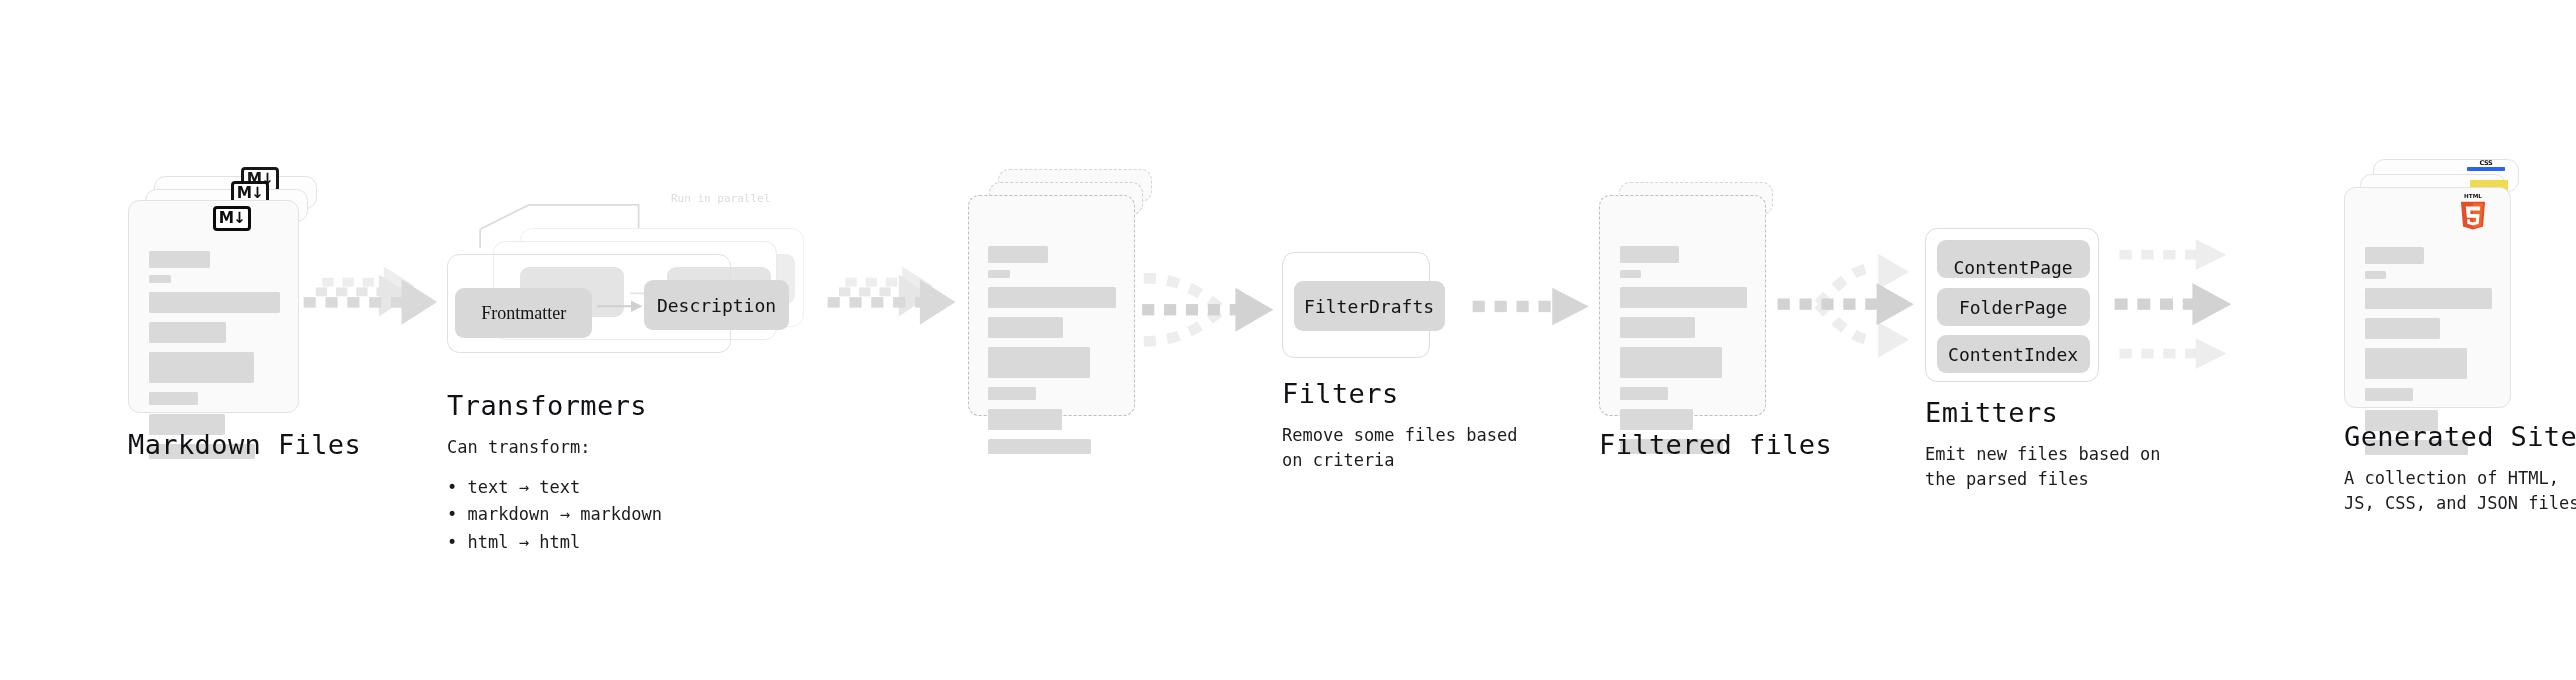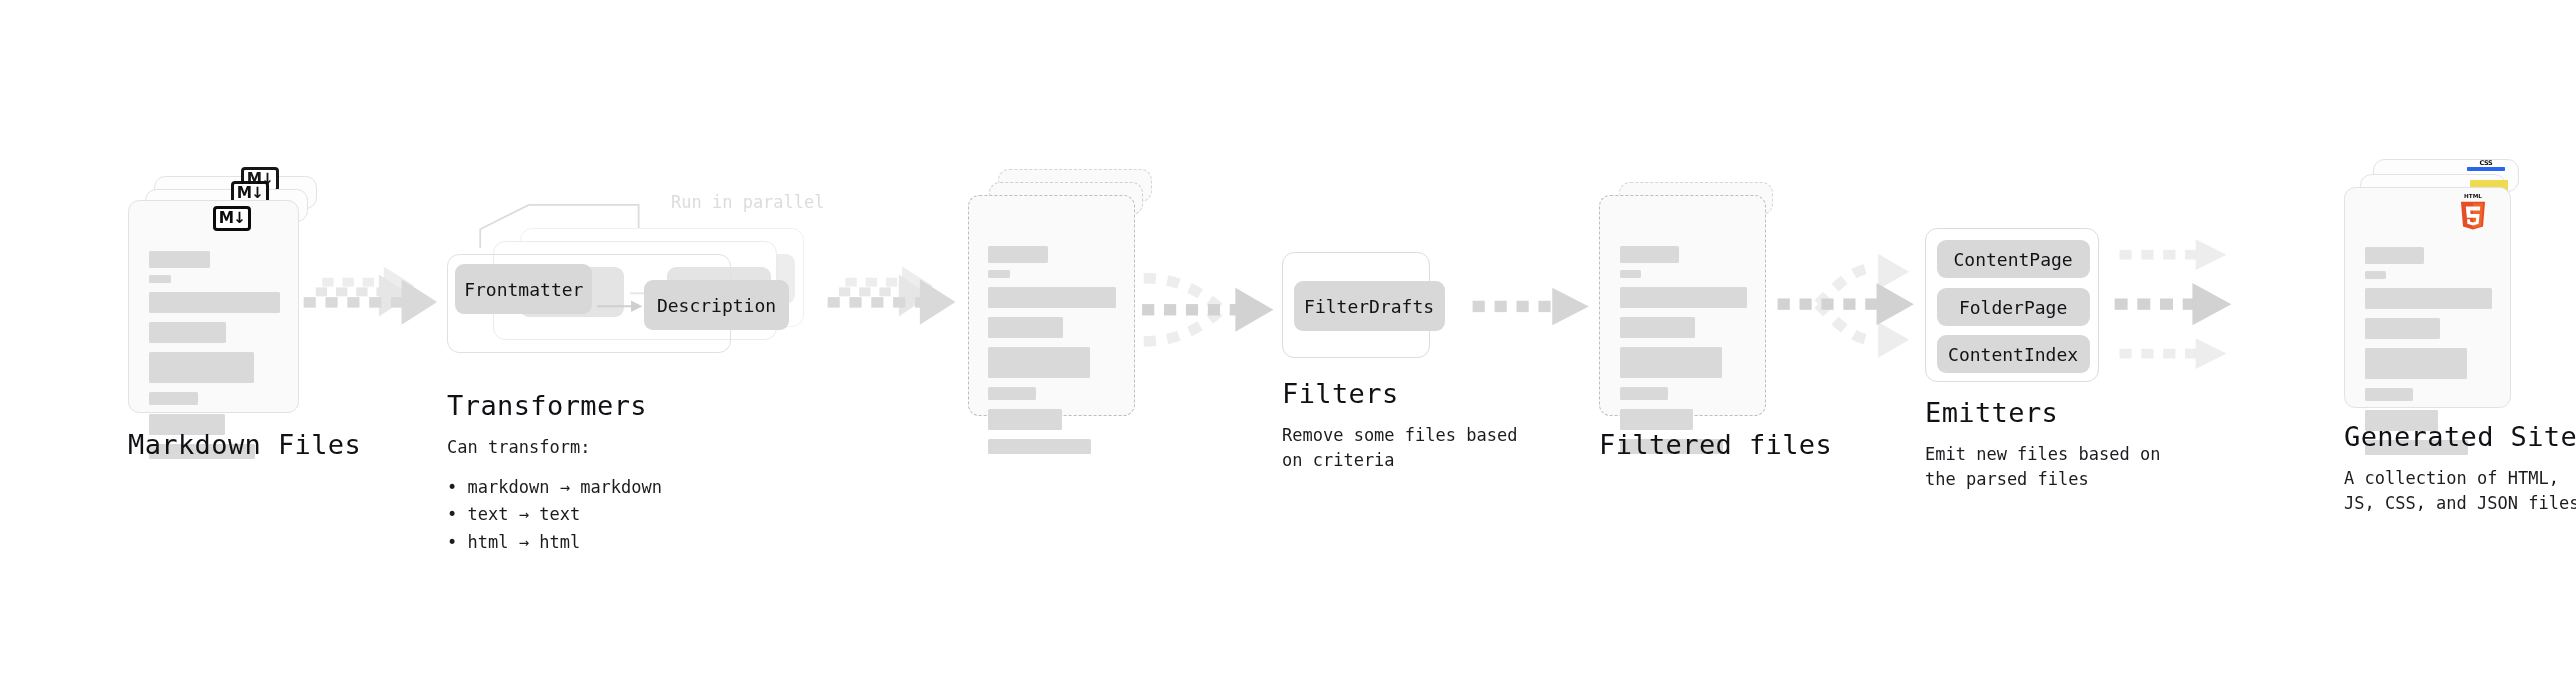--- a/index.html
+++ b/index.html
@@ -56,21 +56,21 @@
     position:absolute;border:1.3px solid #dcdcdc;border-radius:12.2px;
     background:#fff;box-sizing:border-box;
   }
   .pill{
     position:absolute;border-radius:9px;background:#d8d8d8;
     display:flex;align-items:center;justify-content:center;
     font-size:18px;color:#121316;white-space:nowrap;box-sizing:border-box;
     font-family:"DejaVu Sans Mono","Liberation Mono",monospace;
   }
   .runlabel{
-    position:absolute;font-size:17px;color:#dcdcdc;white-space:nowrap;
+    position:absolute;font-size:11px;color:#dcdcdc;white-space:nowrap;
     font-family:"DejaVu Sans Mono","Liberation Mono",monospace;
   }
   svg{position:absolute;overflow:visible;}
 </style>
 </head>
 <body>
 
 <div class="canvas">
 
   <div class="stage" style="left:0;width:341px;">
@@ -145,38 +145,38 @@
 
       <div class="frame" style="left:54px;top:241px;width:284px;height:99px;border-color:#ebebeb;"></div>
       <div class="pill" style="left:81px;top:267px;width:104px;height:50px;background:#e4e4e4;color:transparent;"></div>
       <div class="pill" style="left:228px;top:267px;width:104px;height:50px;background:#e4e4e4;color:transparent;"></div>
       <svg style="left:191px;top:286px;" width="39" height="14.6" viewBox="0 0 48 18">
         <line x1="0" y1="9" x2="36" y2="9" stroke="#e6e6e6" stroke-width="2.4"></line>
         <polygon points="34,2 46,9 34,16" fill="#e6e6e6"></polygon>
       </svg>
 
       <div class="frame" style="left:8.1px;top:254px;width:284px;height:99px;border-color:#e0e0e0;background:transparent;"></div>
-      <div class="pill" style="left:16.3px;top:264px;width:137px;height:50px;">
+      <div class="pill" style="left:16.3px;top:288px;width:137px;height:50px;font-family:Liberation Serif, serif;">
         <span>Frontmatter</span>
       </div>
       <div class="pill" style="left:205px;top:280px;width:145px;height:50px;">
         <span>Description</span>
       </div>
       <svg style="left:158px;top:299px;" width="47" height="14.6" viewBox="0 0 58 18">
         <line x1="0" y1="9" x2="44" y2="9" stroke="#cfcfcf" stroke-width="2.4"></line>
         <polygon points="42,2 56,9 42,16" fill="#cfcfcf"></polygon>
       </svg>
     </div>
 
     <div class="labels" style="left:8.1px;top:378px;width:374px;margin-top:12px;">
       <div class="heading">Transformers</div>
       <div class="sub">Can transform:</div>
       <div class="sublist">
+        <div class="li">• text → text</div>
         <div class="li">• markdown → markdown</div>
-        <div class="li">• text → text</div>
         <div class="li">• html → html</div>
       </div>
     </div>
   </div>
 
   <svg style="left:821px;top:268px;" width="154" height="89" viewBox="0 0 190 110">
     <g fill="#ededed">
       <rect x="30" y="12" width="14" height="11"></rect>
         <rect x="55" y="12" width="14" height="11"></rect>
       <rect x="80" y="12" width="14" height="11"></rect>
@@ -300,21 +300,21 @@
       <rect x="56" y="77" width="15" height="14"></rect>
         <rect x="83" y="77" width="15" height="14"></rect>
       <rect x="110" y="77" width="15" height="14"></rect>
       <polygon points="124,58 170,84 124,110"></polygon>
     </g>
   </svg>
 
   <div class="stage" style="left:1853px;width:341px;">
     <div class="art" style="left:0;top:0;width:341px;height:681px;">
       <div class="frame" style="left:72px;top:228px;width:174px;height:154px;">
-        <div class="pill" style="left:10.6px;top:11.4px;width:153px;height:38px;">
+        <div class="pill" style="left:10.6px;top:11.4px;width:153px;height:38px;align-items:flex-end;">
           <span>ContentPage</span>
         </div>
         <div class="pill" style="left:10.6px;top:59px;width:153px;height:38px;">
           <span>FolderPage</span>
         </div>
         <div class="pill" style="left:10.6px;top:106px;width:153px;height:38px;">
           <span>ContentIndex</span>
         </div>
       </div>
     </div>

